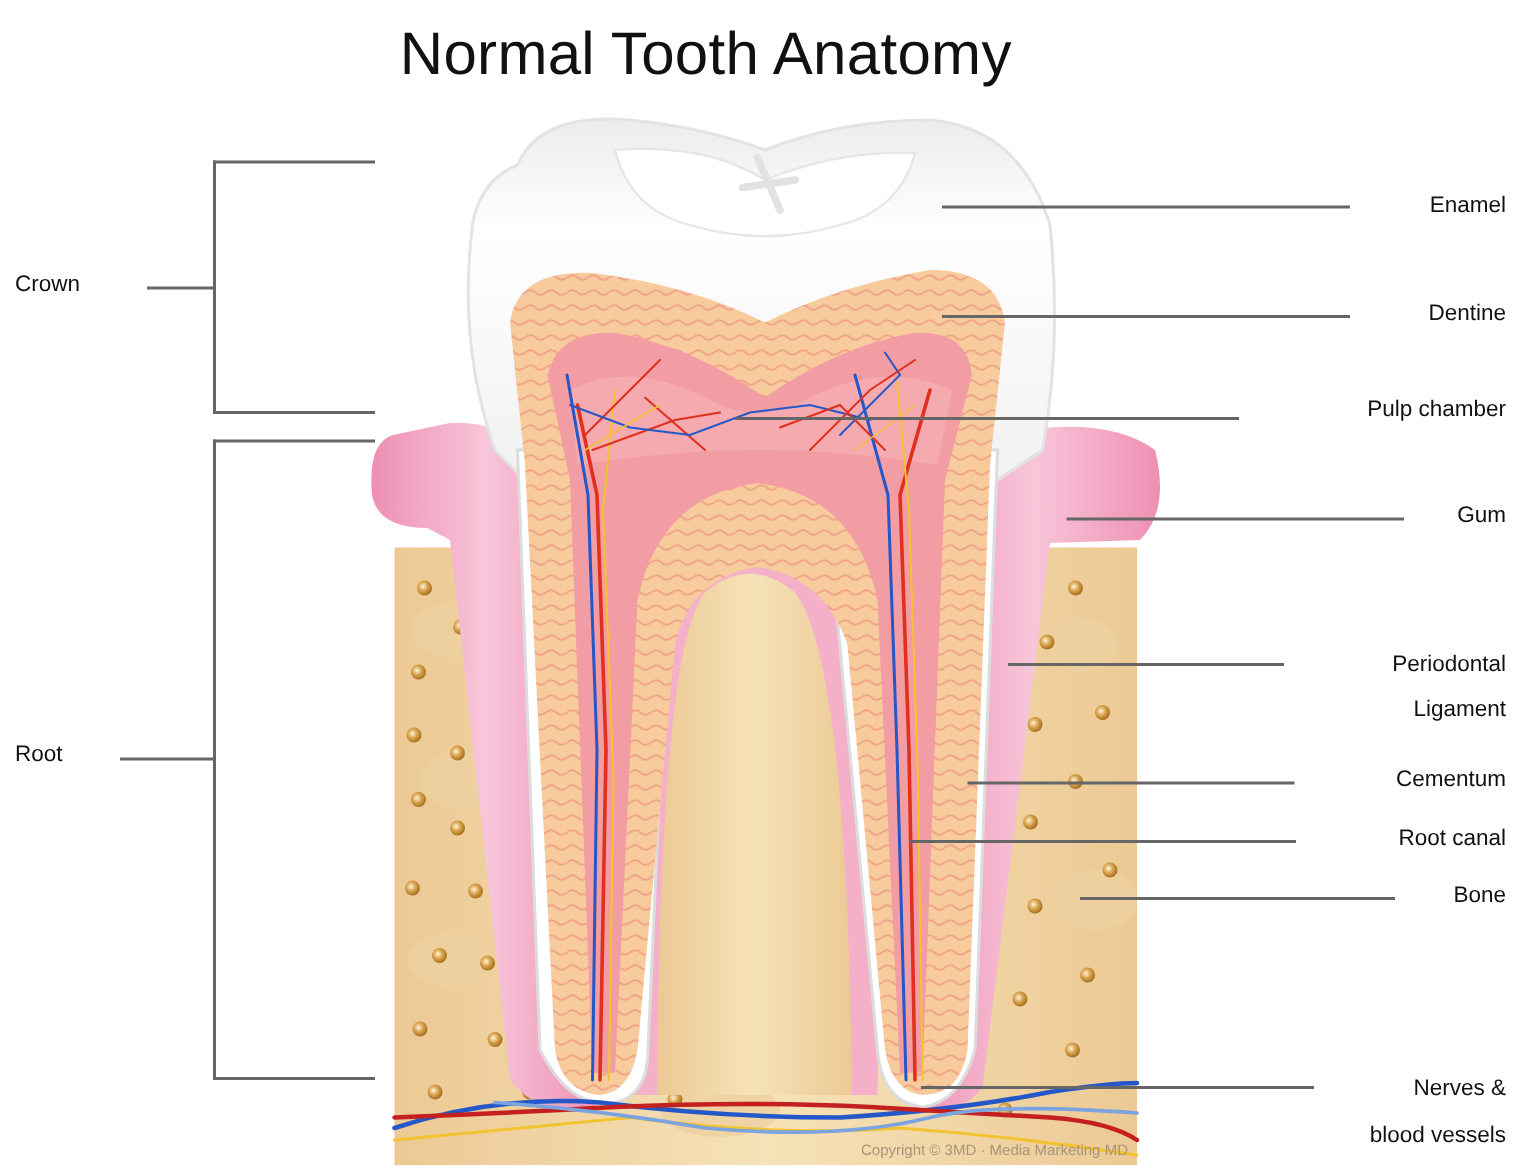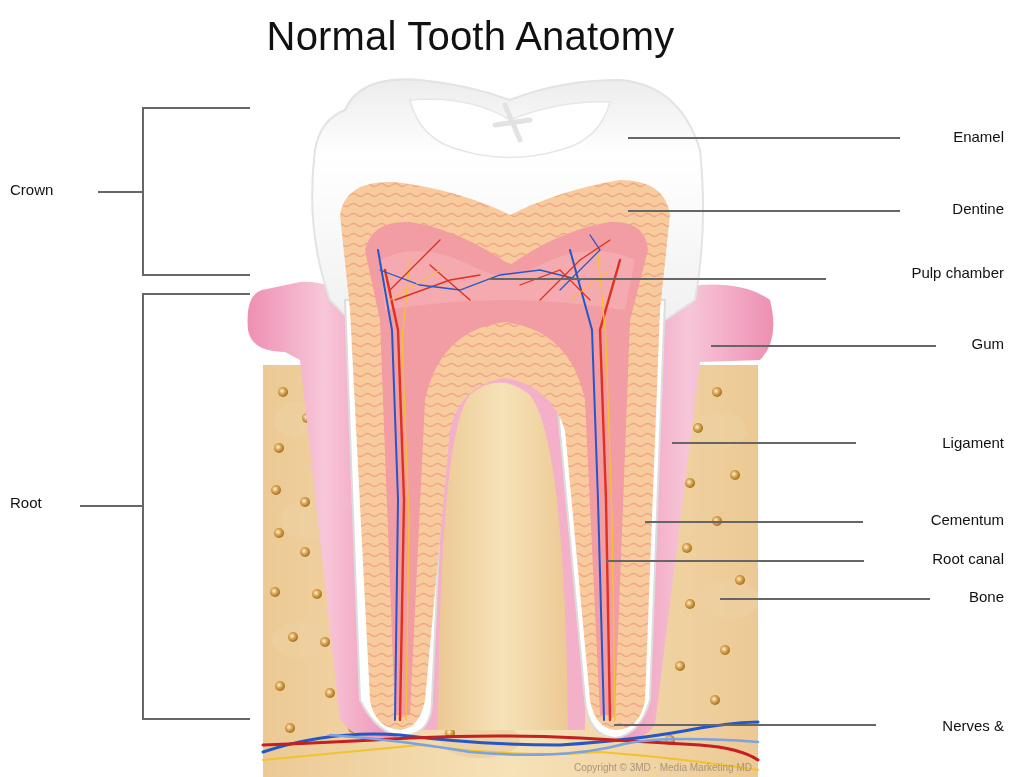--- a/index.html
+++ b/index.html
@@ -165,30 +165,32 @@
 <div class="label right" style="top:196px;">Dentine</div>
 
 <div class="leader" style="left:490px; top:278px; width:336px;"></div>
 <div class="label right" style="top:250px;margin-top:10px;">Pulp chamber</div>
 
 <div class="leader" style="left:711px; top:345px; width:225px;"></div>
 <div class="label right" style="top:331px;">Gum</div>
 
 <div class="leader" style="left:672px; top:442px; width:184px;"></div>
 <div class="label right" style="top:428px; line-height:30px;">
+  <div>Periodontal</div>
   <div>Ligament</div>
 </div>
 
 <div class="leader" style="left:645px; top:521px; width:218px;"></div>
 <div class="label right" style="top:507px;">Cementum</div>
 
 <div class="leader" style="left:606px; top:560px; width:258px;"></div>
 <div class="label right" style="top:546px;margin-left:15px;">Root canal</div>
 
 <div class="leader" style="left:720px; top:598px; width:210px;"></div>
 <div class="label right" style="top:584px;">Bone</div>
 
 <div class="leader" style="left:614px; top:724px; width:262px;"></div>
 <div class="label right" style="top:710px; line-height:31px;">
   <div>Nerves &amp;</div>
+  <div>blood vessels</div>
 </div>
 
 <div class="copyright">Copyright © 3MD · Media Marketing MD</div>
 
 </body></html>

